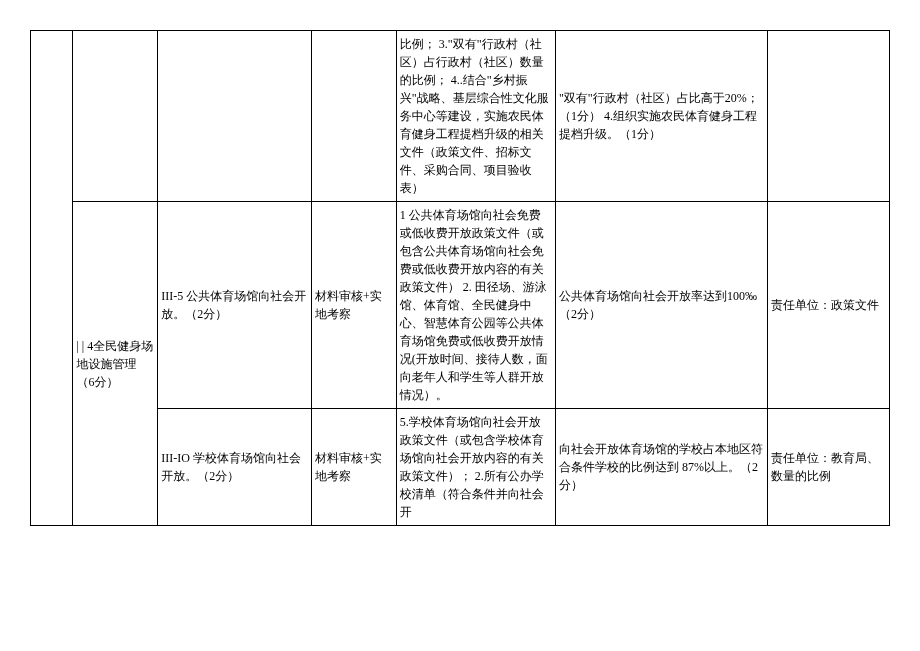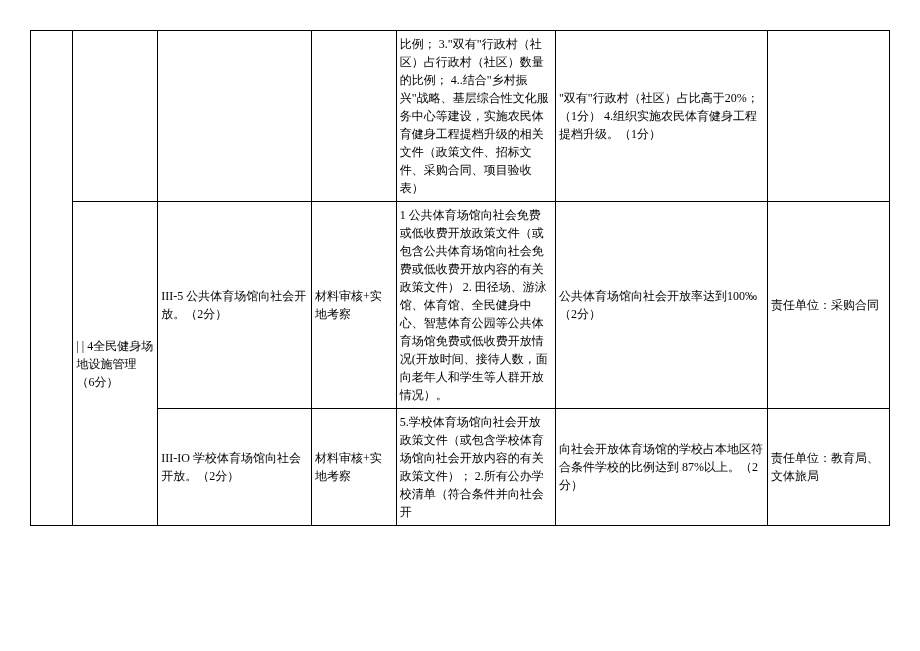--- a/index.html
+++ b/index.html
@@ -66,25 +66,25 @@
 4.组织实施农民体育健身工程提档升级。（1分）</td>
         <td></td>
       </tr>
       <tr>
         <td rowspan="2">| | 4全民健身场地设施管理（6分）</td>
         <td>III-5 公共体育场馆向社会开放。（2分）</td>
         <td>材料审核+实地考察</td>
         <td>1 公共体育场馆向社会免费或低收费开放政策文件（或包含公共体育场馆向社会免费或低收费开放内容的有关政策文件）
 2. 田径场、游泳馆、体育馆、全民健身中心、智慧体育公园等公共体育场馆免费或低收费开放情况(开放时间、接待人数，面向老年人和学生等人群开放情况）。</td>
         <td>公共体育场馆向社会开放率达到100‰ （2分）</td>
-        <td>责任单位：采购合同</td>
+        <td>责任单位：政策文件</td>
       </tr>
       <tr>
         <td>III-IO 学校体育场馆向社会开放。（2分）</td>
         <td>材料审核+实地考察</td>
         <td>5.学校体育场馆向社会开放政策文件（或包含学校体育场馆向社会开放内容的有关政策文件）；
 2.所有公办学校清单（符合条件并向社会开</td>
         <td>向社会开放体育场馆的学校占本地区符合条件学校的比例达到 87%以上。（2分）</td>
-        <td>责任单位：教育局、文体旅局</td>
+        <td>责任单位：教育局、数量的比例</td>
       </tr>
     </tbody>
   </table>
 </div>
 
 </body></html>

